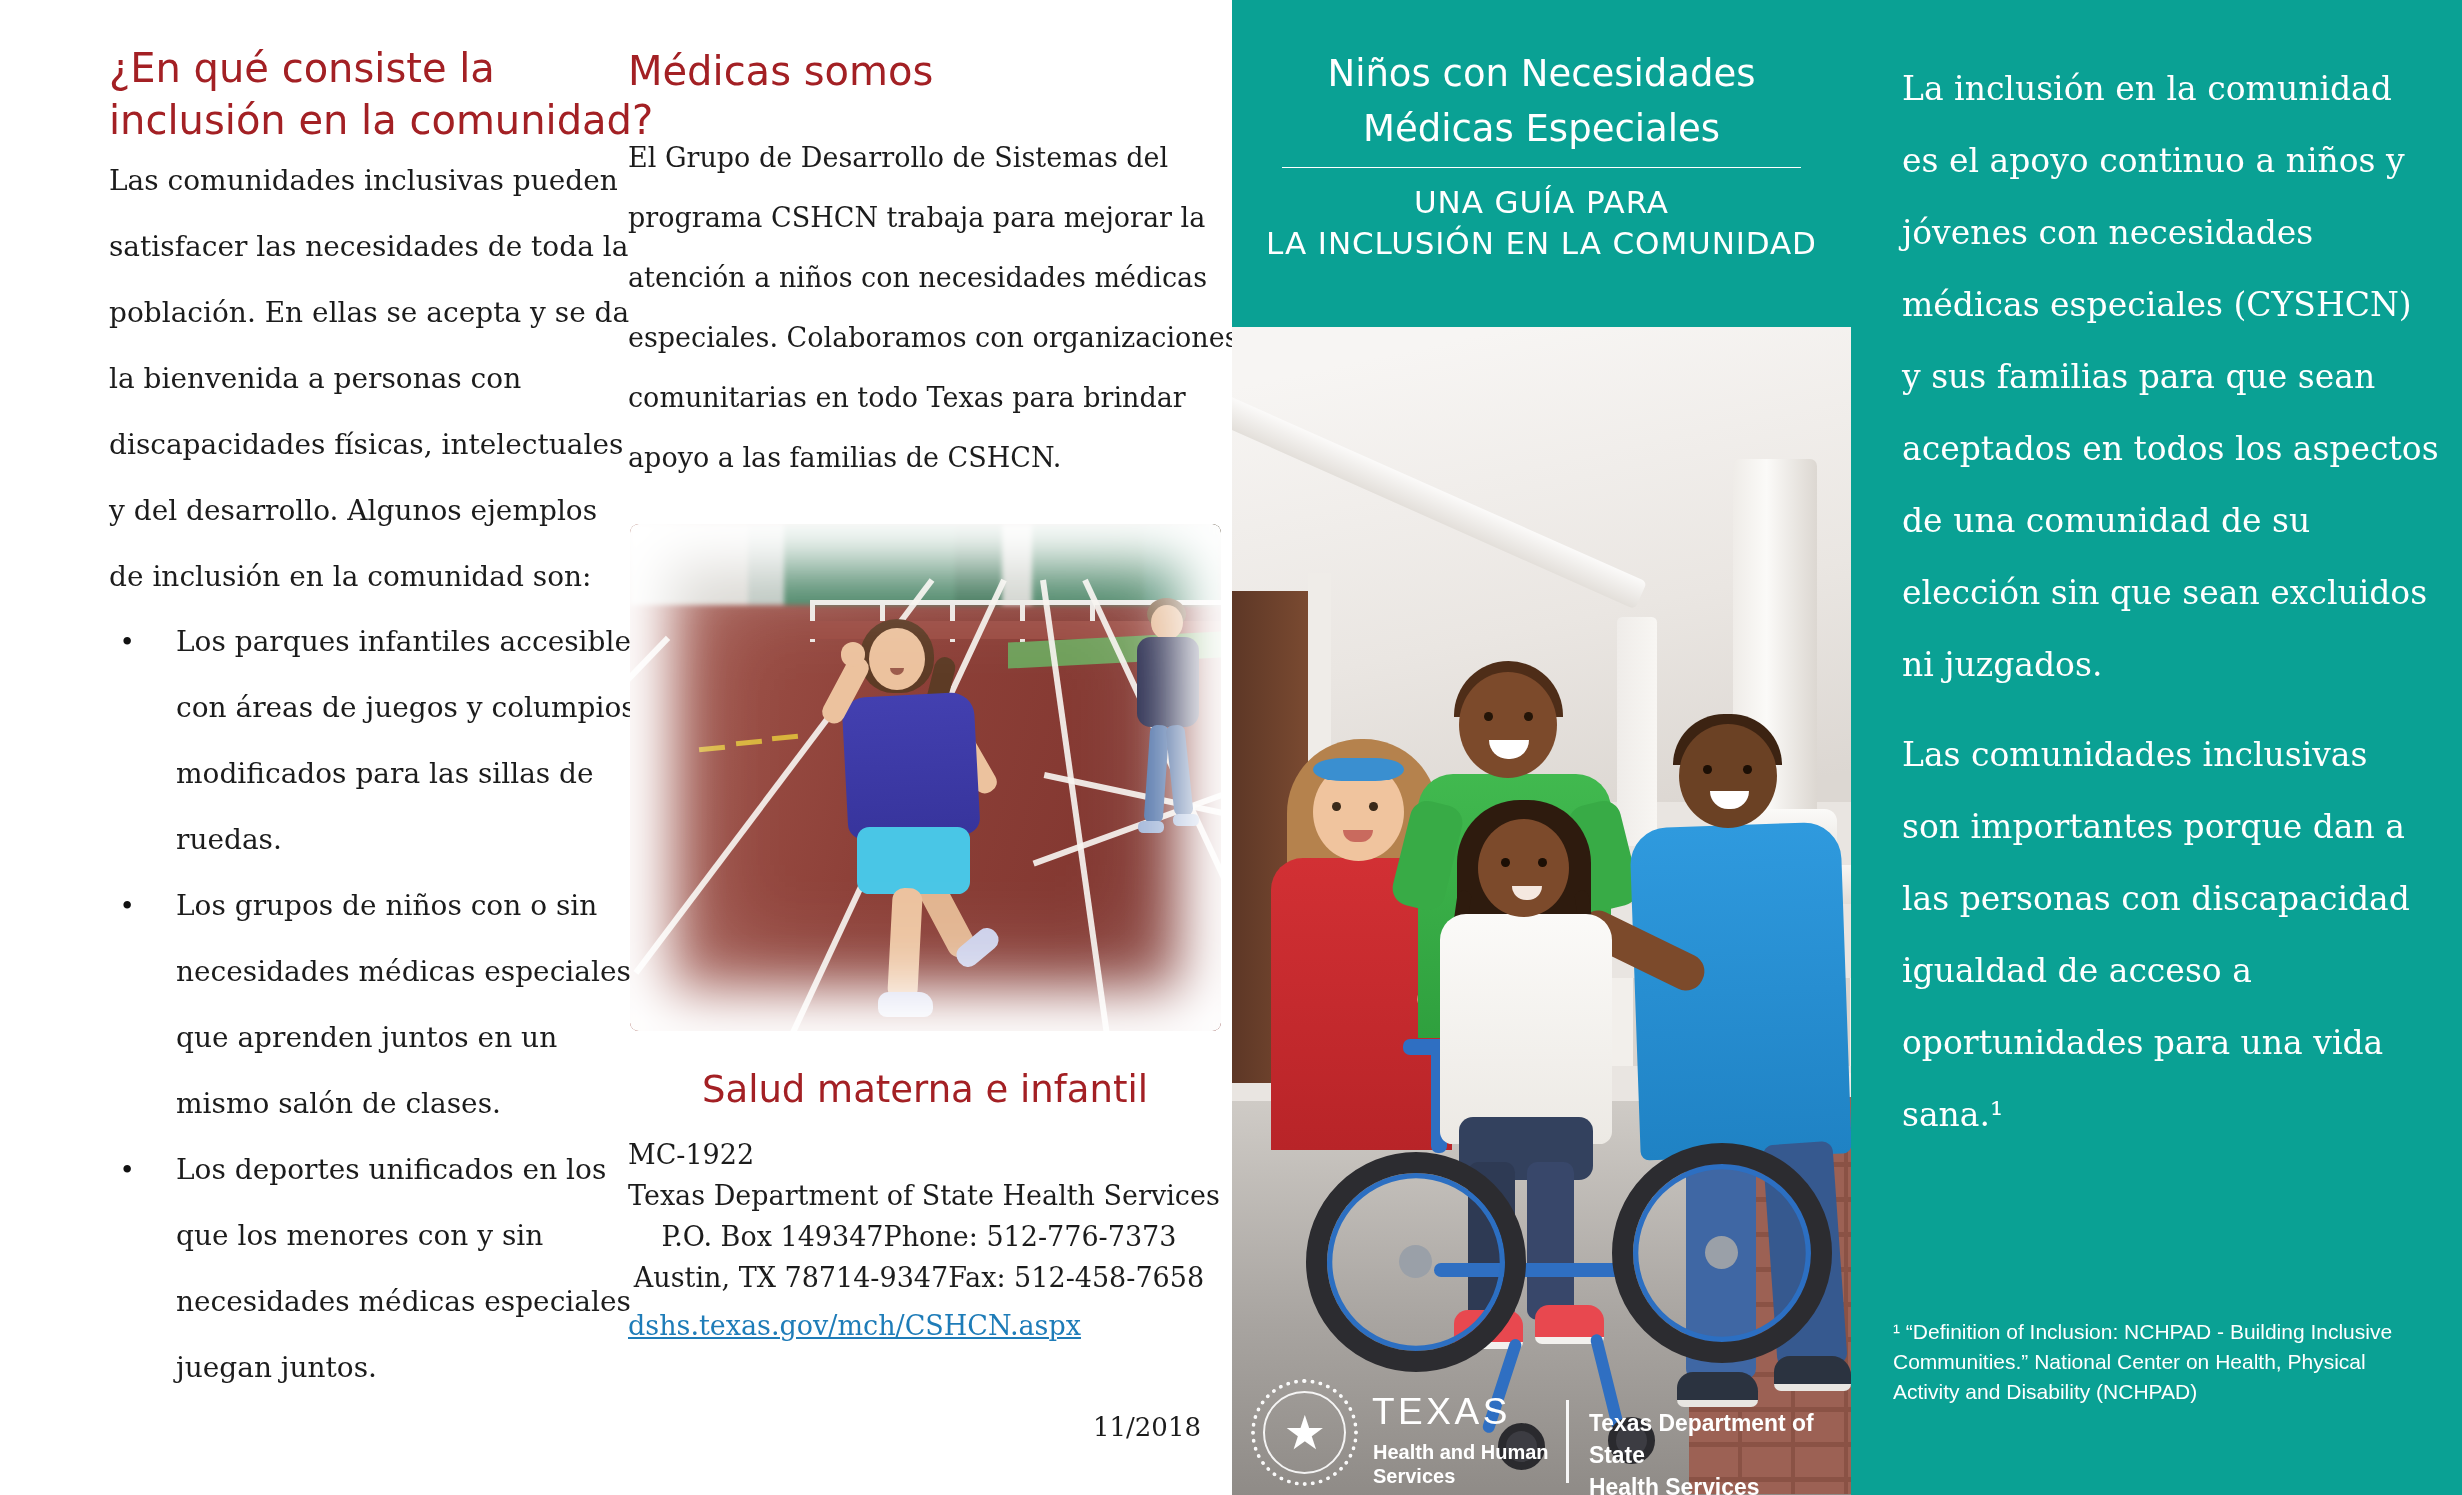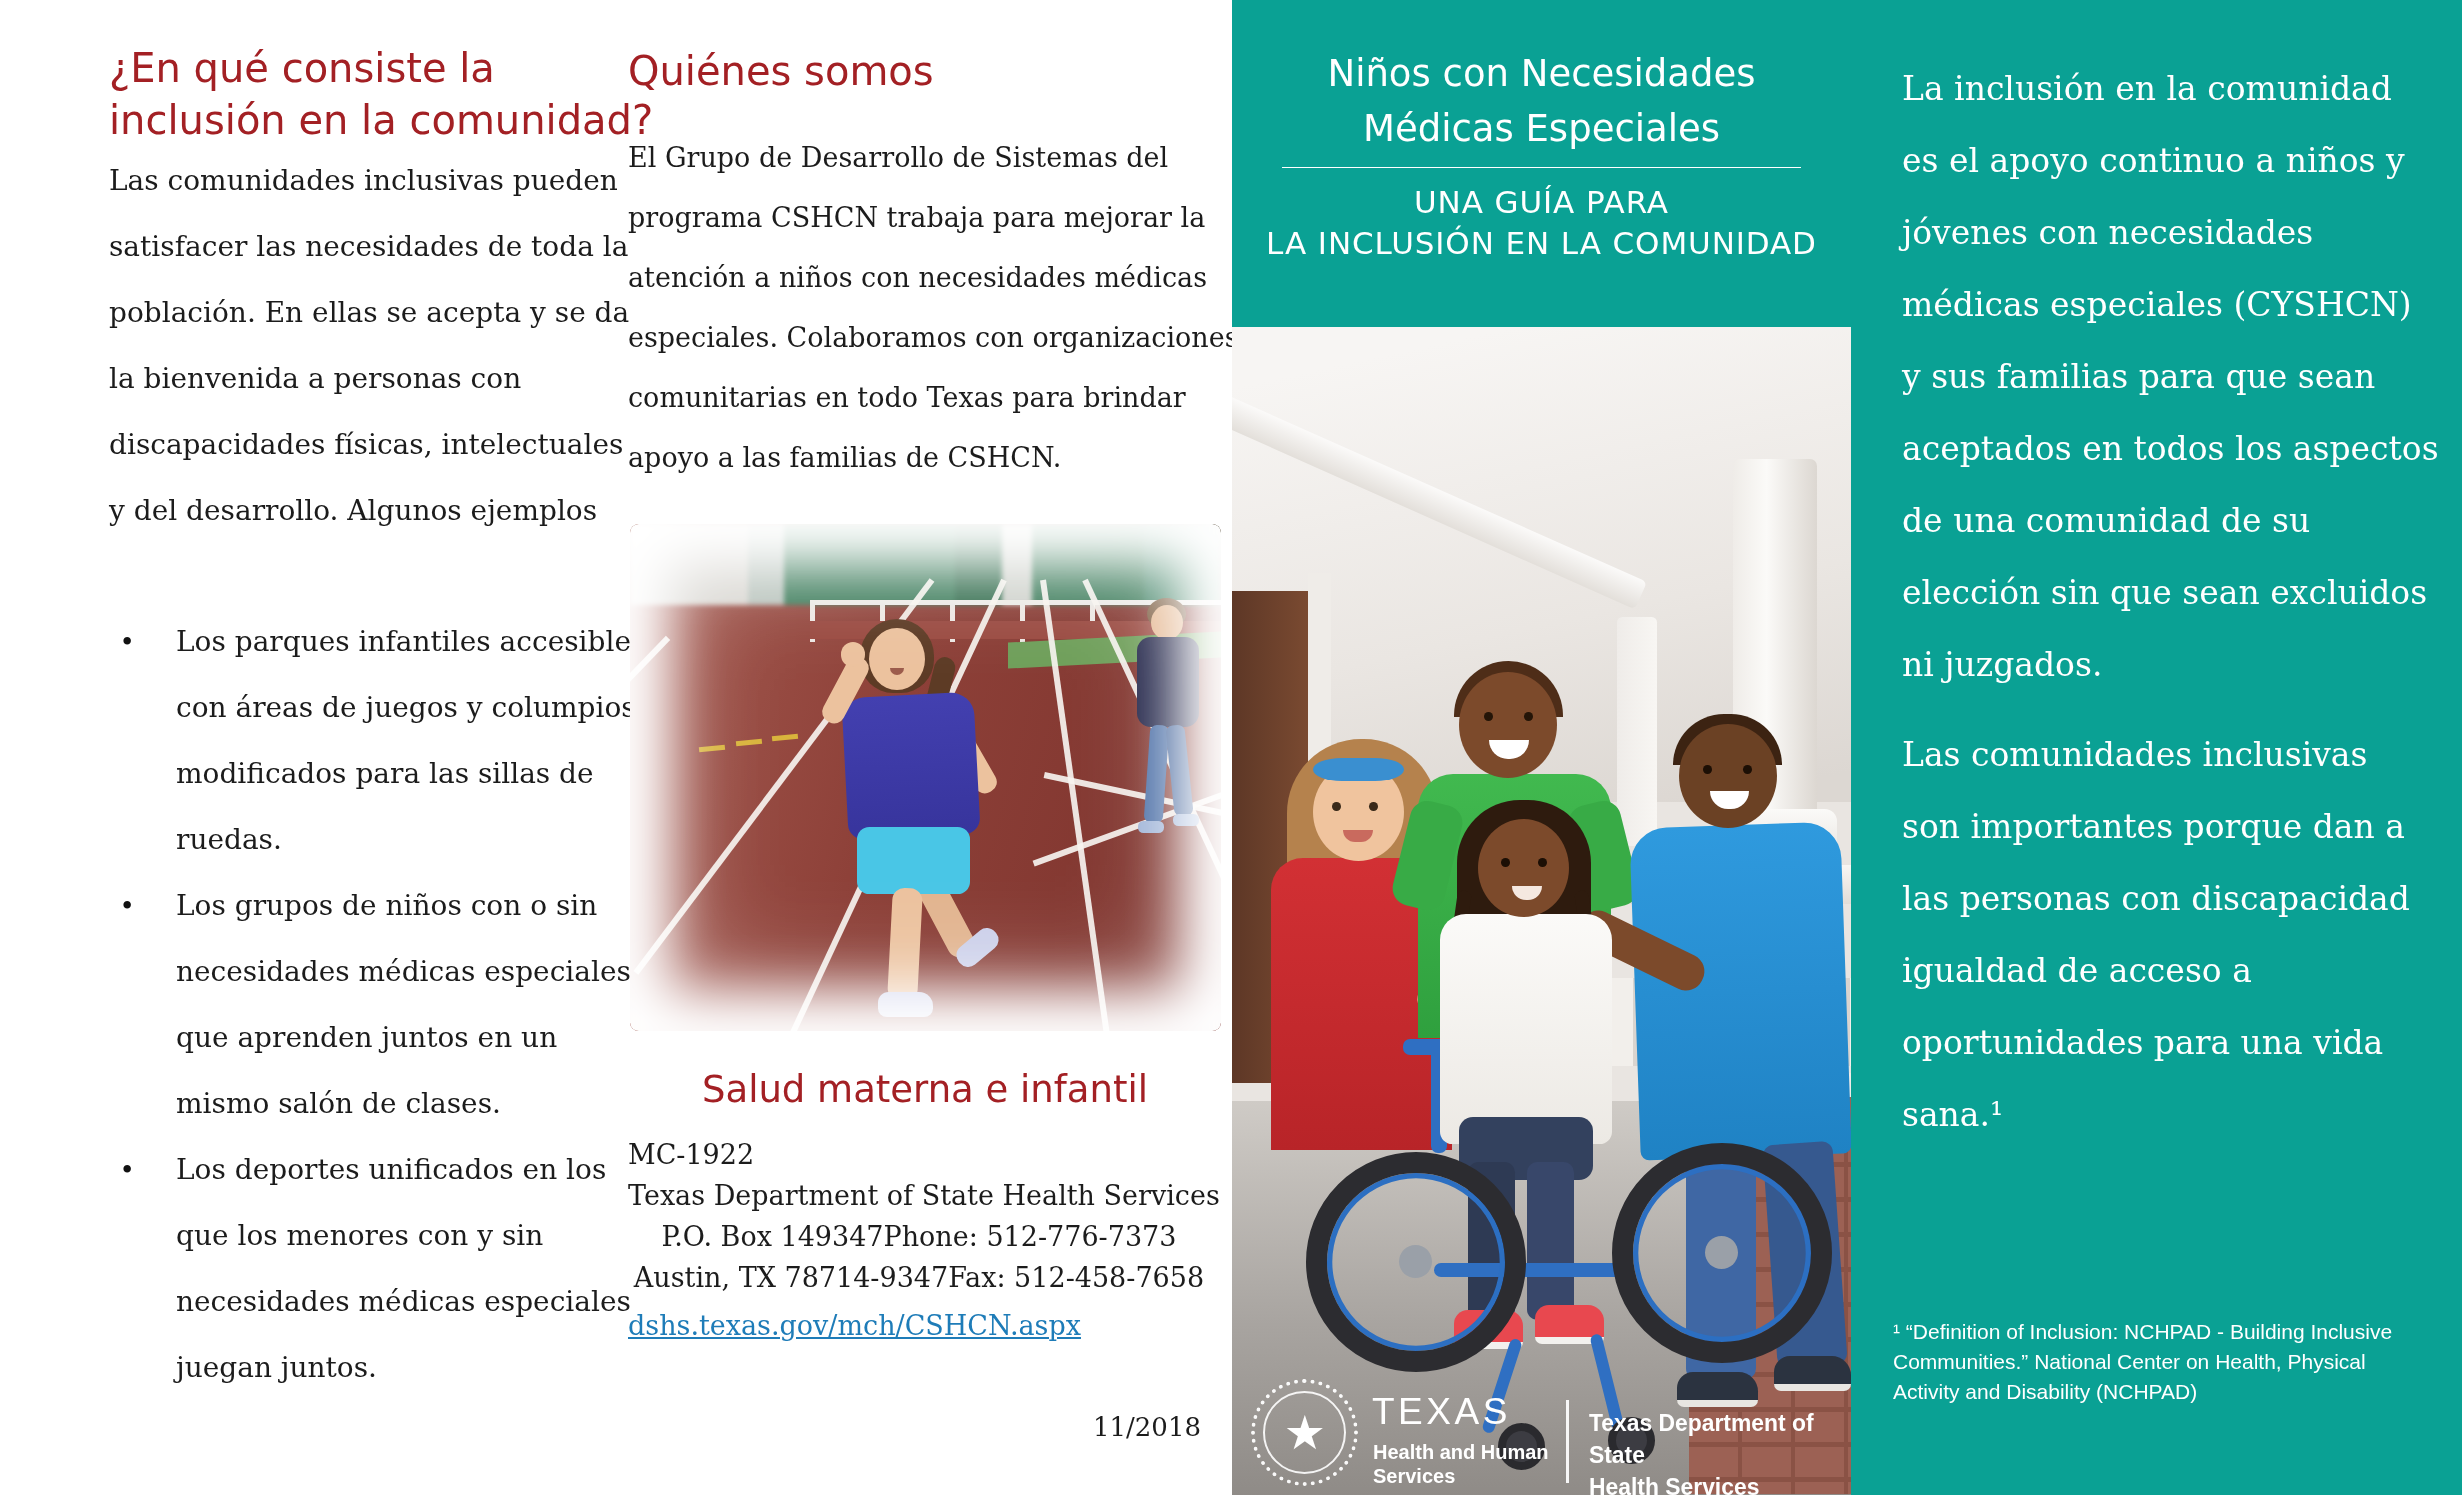--- a/index.html
+++ b/index.html
@@ -192,20 +192,21 @@
         <div class="tline">¿En qué consiste la</div>
         <div class="tline">inclusión en la comunidad?</div>
       </h1>
     <div class="intro">
         <div class="tline">Las comunidades inclusivas pueden</div>
         <div class="tline">satisfacer las necesidades de toda la</div>
         <div class="tline">población. En ellas se acepta y se da</div>
         <div class="tline">la bienvenida a personas con</div>
         <div class="tline">discapacidades físicas, intelectuales</div>
         <div class="tline">y del desarrollo. Algunos ejemplos</div>
+        <div class="tline">de inclusión en la comunidad son:</div>
       </div>
     <ul class="bullets">
       <li>
         <span class="dot">•</span>
         <div>
             <div class="tline">Los parques infantiles accesibles</div>
             <div class="tline">con áreas de juegos y columpios</div>
             <div class="tline">modificados para las sillas de</div>
             <div class="tline">ruedas.</div>
           </div>
@@ -225,21 +226,21 @@
             <div class="tline">Los deportes unificados en los</div>
             <div class="tline">que los menores con y sin</div>
             <div class="tline">necesidades médicas especiales</div>
             <div class="tline">juegan juntos.</div>
           </div>
       </li>
     </ul>
   </section>
 
   <section class="col-mid">
-    <h2 class="h-red">Quiénes somos</h2>
+    <h2 class="h-red">Médicas somos</h2>
     <div class="mid-body">
         <div class="tline">El Grupo de Desarrollo de Sistemas del</div>
         <div class="tline">programa CSHCN trabaja para mejorar la</div>
         <div class="tline">atención a niños con necesidades médicas</div>
         <div class="tline">especiales.  Colaboramos con organizaciones</div>
         <div class="tline">comunitarias en todo Texas para brindar</div>
         <div class="tline">apoyo a las familias de CSHCN.</div>
       </div>
 
     <div class="photo-track">

